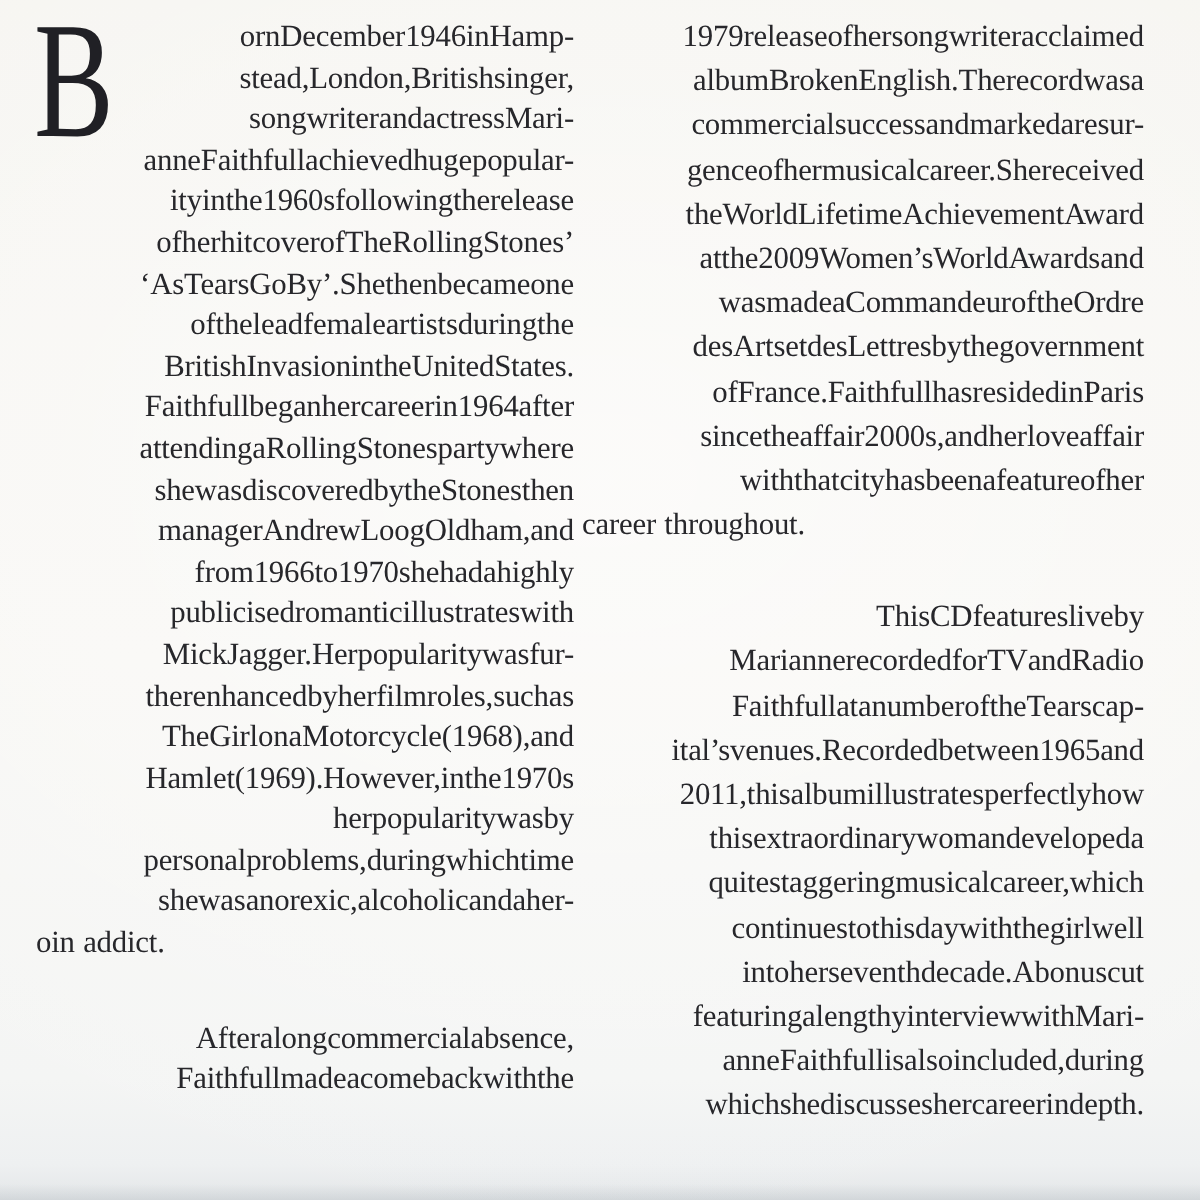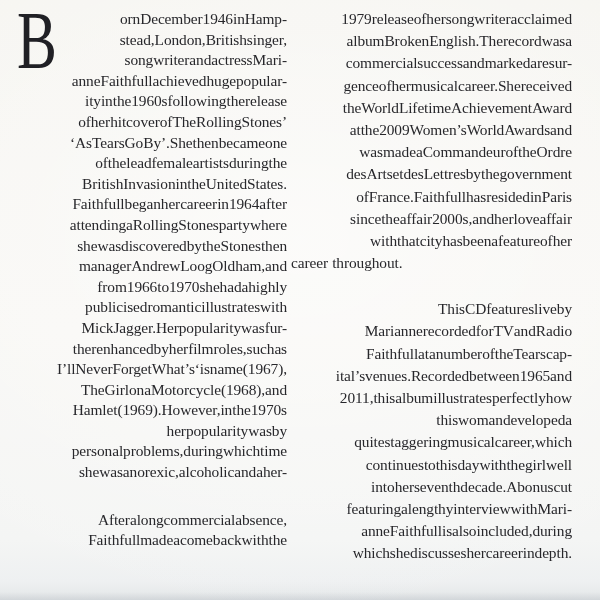--- a/index.html
+++ b/index.html
@@ -194,28 +194,20 @@
           <span class="w"><span>ther</span></span>
           <span class="w"><span>enhanced</span></span>
           <span class="w"><span>by</span></span>
           <span class="w"><span>her</span></span>
           <span class="w"><span>film</span></span>
           <span class="w"><span>roles,</span></span>
           <span class="w"><span>such</span></span>
           <span class="w"><span>as</span></span>
         </div>
         <div class="line j">
-          <span class="w"><span class="it">I’ll</span></span>
-          <span class="w"><span class="it">Never</span></span>
-          <span class="w"><span class="it">Forget</span></span>
-          <span class="w"><span class="it">What’s</span></span>
-          <span class="w"><span class="it">‘isname</span></span>
-          <span class="w"><span>(1967),</span></span>
-        </div>
-        <div class="line j">
           <span class="w"><span class="it">The</span></span>
           <span class="w"><span class="it">Girl</span></span>
           <span class="w"><span class="it">on</span></span>
           <span class="w"><span class="it">a</span></span>
           <span class="w"><span class="it">Motorcycle</span></span>
           <span class="w"><span>(1968),</span></span>
           <span class="w"><span>and</span></span>
         </div>
         <div class="line j">
           <span class="w"><span class="it">Hamlet</span></span>
@@ -240,20 +232,24 @@
         </div>
         <div class="line j">
           <span class="w"><span>she</span></span>
           <span class="w"><span>was</span></span>
           <span class="w"><span>anorexic,</span></span>
           <span class="w"><span>alcoholic</span></span>
           <span class="w"><span>and</span></span>
           <span class="w"><span>a</span></span>
           <span class="w"><span>her-</span></span>
         </div>
+        <div class="line">
+          <span class="w"><span>oin</span></span>
+          <span class="w"><span>addict.</span></span>
+        </div>
       </div>
       <div class="para">
         <div class="line j">
           <span class="w"><span>After</span></span>
           <span class="w"><span>a</span></span>
           <span class="w"><span>long</span></span>
           <span class="w"><span>commercial</span></span>
           <span class="w"><span>absence,</span></span>
         </div>
         <div class="line j">
@@ -409,20 +405,21 @@
         <div class="line j">
           <span class="w"><span>2011,</span></span>
           <span class="w"><span>this</span></span>
           <span class="w"><span>album</span></span>
           <span class="w"><span>illustrates</span></span>
           <span class="w"><span>perfectly</span></span>
           <span class="w"><span>how</span></span>
         </div>
         <div class="line j">
           <span class="w"><span>this</span></span>
+          <span class="w"><span>extraordinary</span></span>
           <span class="w"><span>woman</span></span>
           <span class="w"><span>developed</span></span>
           <span class="w"><span>a</span></span>
         </div>
         <div class="line j">
           <span class="w"><span>quite</span></span>
           <span class="w"><span>staggering</span></span>
           <span class="w"><span>musical</span></span>
           <span class="w"><span>career,</span></span>
           <span class="w"><span>which</span></span>

